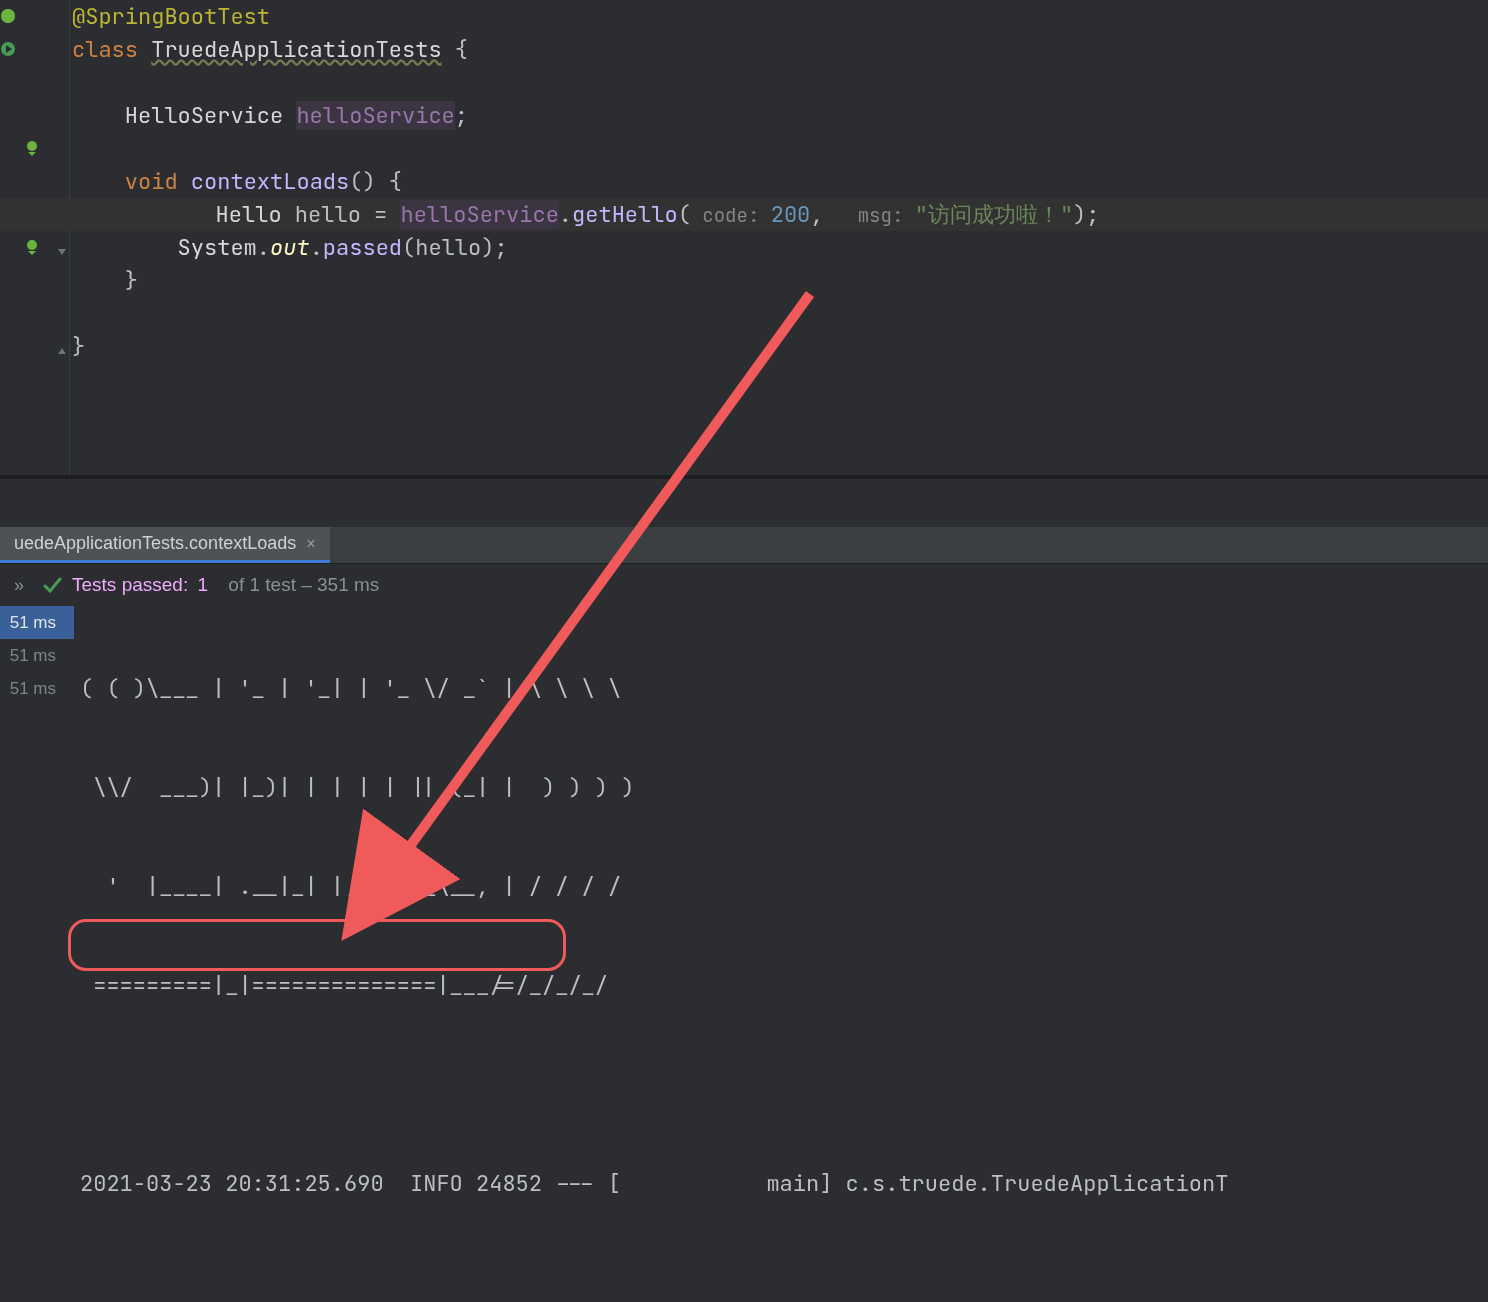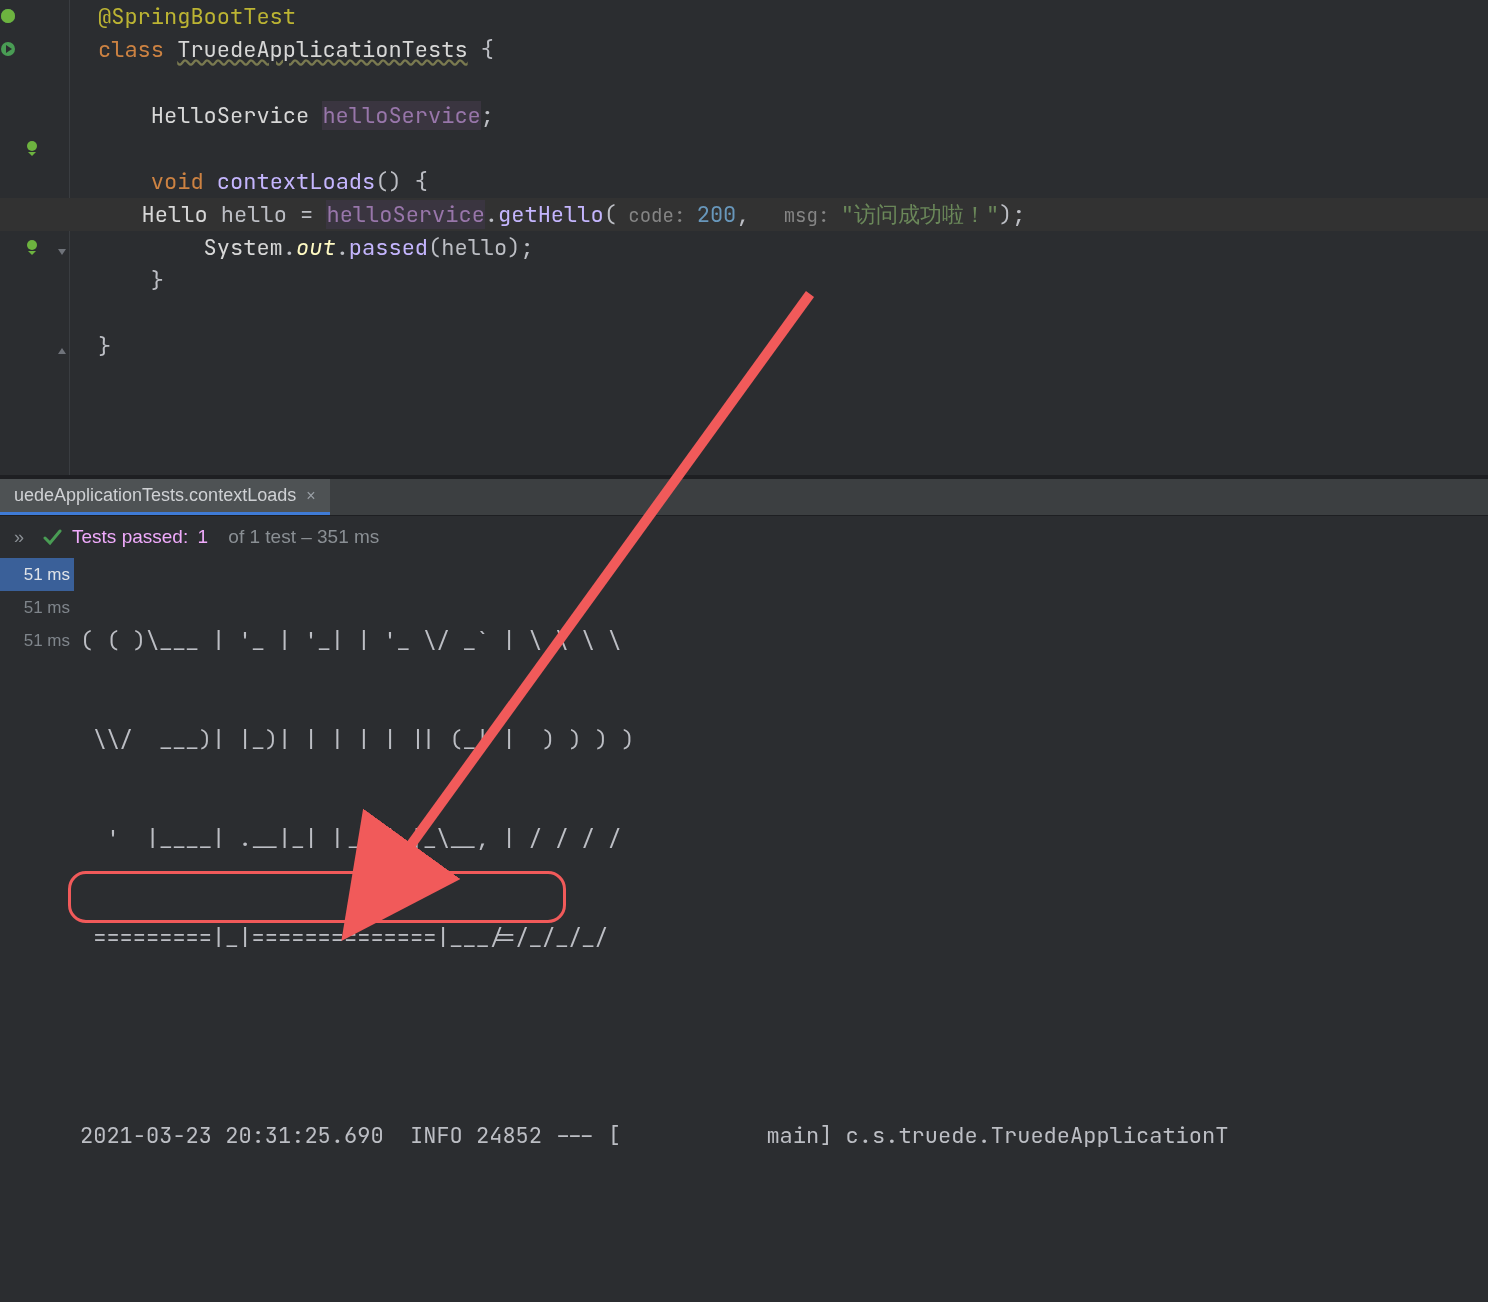--- a/index.html
+++ b/index.html
@@ -5,50 +5,50 @@
   * { margin: 0; padding: 0; box-sizing: border-box; }
   html, body { width: 1488px; height: 1302px; overflow: hidden; background: #2b2d30; font-family: 'JetBrains Mono', 'Consolas', monospace; }
   
   .editor-area { position: relative; width: 100%; height: 475px; background: #2b2d30; }
   .gutter { position: absolute; left: 0; top: 0; width: 70px; height: 100%; background: #2b2d30; }
   .gutter-icon { position: absolute; width: 16px; height: 16px; }
   .fold-bar { position: absolute; left: 58px; top: 0; width: 12px; height: 100%; border-right: 1px solid #3a3d41; }
   .fold-icon { position: absolute; left: -2px; width: 12px; height: 12px; }
   
   .code-content { position: absolute; left: 72px; top: 0; right: 0; font-size: 22px; line-height: 33px; color: #bcbec4; }
-  .code-line { height: 33px; white-space: pre; margin-left: 26px; }
-  .code-line.highlighted { background: #323232; margin-left: -72px; padding-left: 36px; }
+  .code-line { height: 33px; white-space: pre; }
+  .code-line.highlighted { background: #323232; margin-left: -72px; padding-left: 110px; }
   
   .tok-annotation { color: #bcb433; }
   .tok-keyword { color: #cc8242; }
   .tok-classname { color: #d7d7d7; }
   .tok-classname-wavy { color: #d7d7d7; text-decoration: underline wavy #7a7a50; }
   .tok-method { color: #c4b5fd; }
   .tok-field { color: #9876aa; background: #3a3540; }
   .tok-static { color: #fef9c3; font-style: italic; }
   .tok-hint { color: #858585; font-size: 19px; }
   .tok-string { color: #6a8759; }
   .tok-number { color: #6897bb; }
   .tok-punct { color: #bcbec4; }
   .tok-paren { color: #bcbec4; }
   
   .panel-divider { width: 100%; height: 4px; background: #1e1f22; }
   
-  .tab-bar { width: 100%; height: 37px; background: #3c3f41; display: flex; align-items: stretch; border-bottom: 1px solid #1e1f22; }
+  .tab-bar { width: 100%; height: 37px; background: #3c3f41; display: flex; align-items: stretch; border-bottom: 1px solid #1e1f22; margin-top: 48px; }
   .tab { display: flex; align-items: center; padding: 0 14px; background: #4e5254; color: #cfd1d4; font-size: 18px; font-family: -apple-system, 'Segoe UI', sans-serif; border-bottom: 3px solid #3f7bd6; }
   .tab-close { margin-left: 10px; color: #9aa0a6; font-size: 16px; cursor: pointer; }
   
   .test-status-bar { width: 100%; height: 42px; background: #2b2d30; display: flex; align-items: center; padding-left: 14px; font-family: -apple-system, 'Segoe UI', sans-serif; font-size: 19px; color: #8a8f94; }
   .chev { color: #8a8f94; margin-right: 18px; font-size: 18px; }
   .check-icon { width: 20px; height: 20px; margin-right: 10px; }
   .status-strong { color: #f0abfc; }
   
   .console-wrap { position: relative; width: 100%; height: calc(1302px - 475px - 4px - 37px - 42px); display: flex; background: #2b2d30; }
   .time-col { width: 74px; background: #2b2d30; font-family: -apple-system, 'Segoe UI', sans-serif; }
-  .time-row { height: 33px; line-height: 33px; font-size: 17px; color: #7f858b; text-align: right; padding-right: 4px; }
+  .time-row { height: 33px; line-height: 33px; font-size: 17px; color: #7f858b; text-align: right; padding-right: 18px; }
   .time-row.sel { background: #3a6099; color: #dfe3e8; }
   .console { flex: 1; font-size: 22px; line-height: 33px; color: #bcbec4; white-space: pre; padding-left: 6px; position: relative; }
   .console-line { height: 33px; }
   
   .highlight-box { position: absolute; border: 3px solid #f15a5a; border-radius: 18px; pointer-events: none; }
   .arrow-svg { position: absolute; pointer-events: none; }
 </style>
 </head>
 <body>
 

